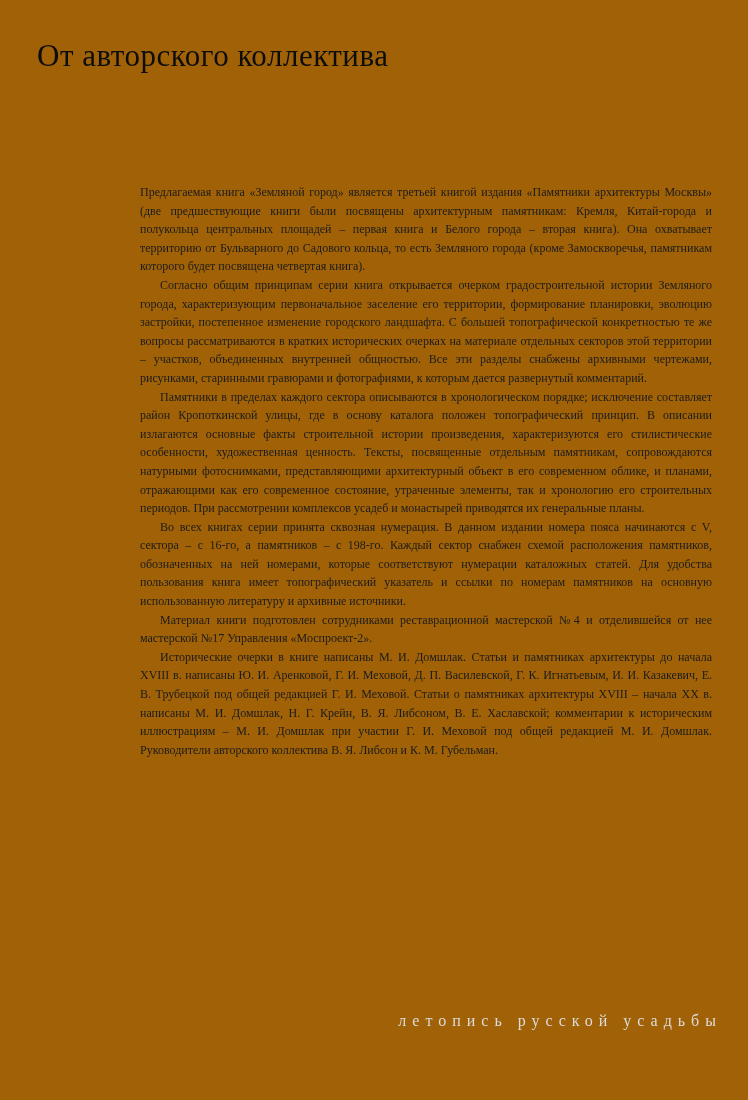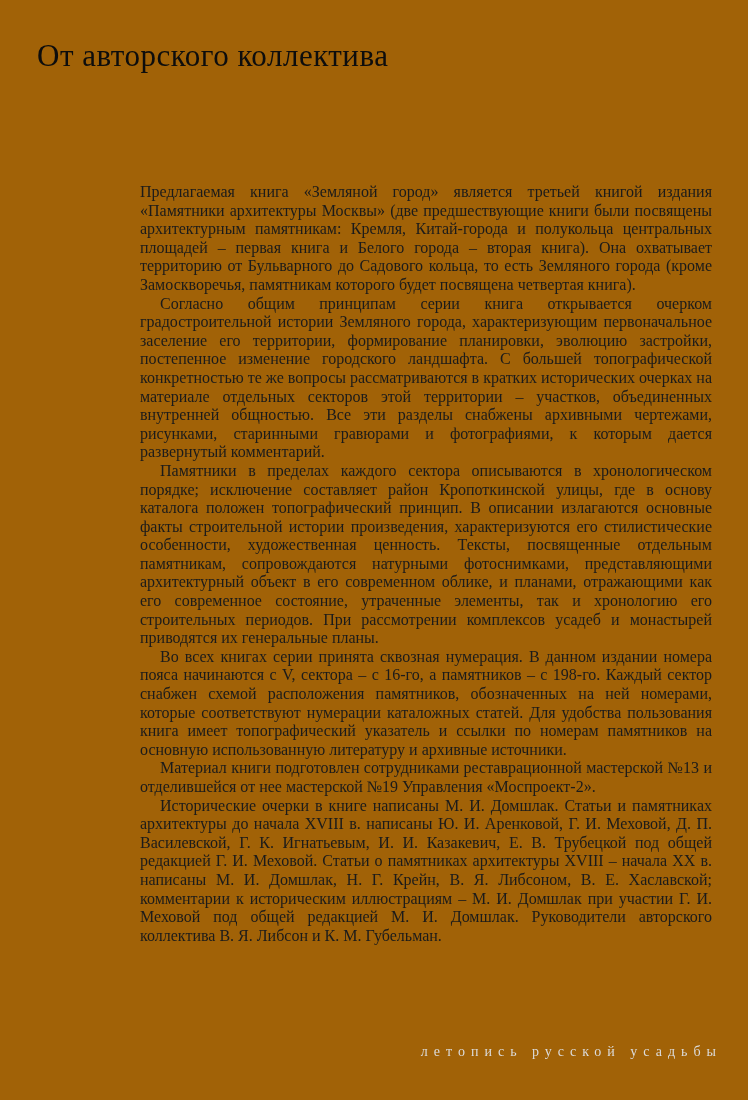--- a/index.html
+++ b/index.html
@@ -30,51 +30,51 @@
   }
   .text-block {
     position: absolute;
     left: 140px;
     top: 183px;
     width: 572px;
   }
   .text-block p {
     margin: 0;
     padding: 0;
-    font-size: 16px;
+    font-size: 12px;
     line-height: 18.6px;
     text-align: justify;
     text-indent: 20px;
     color: #1b1b1b;
   }
   .text-block p.first {
     text-indent: 0;
   }
   .watermark {
     position: absolute;
     right: 26px;
-    top: 1044px;
-    font-size: 14px;
+    top: 1012px;
+    font-size: 16px;
     letter-spacing: 6px;
     color: #dcdcdc;
     white-space: nowrap;
     user-select: none;
   }
 </style>
 </head>
 <body>
 
 <div class="page">
 
   <h1 class="page-title">От авторского коллектива</h1>
 
   <div class="text-block">
     <p class="first">Предлагаемая книга «Земляной город» является третьей книгой издания «Памятники архитектуры Москвы» (две предшествующие книги были посвящены архитектурным памятникам: Кремля, Китай-города и полукольца центральных площадей – первая книга и Белого города – вторая книга). Она охватывает территорию от Бульварного до Садового кольца, то есть Земляного города (кроме Замоскворечья, памятникам которого будет посвящена четвертая книга).</p>
     <p>Согласно общим принципам серии книга открывается очерком градостроительной истории Земляного города, характеризующим первоначальное заселение его территории, формирование планировки, эволюцию застройки, постепенное изменение городского ландшафта. С большей топографической конкретностью те же вопросы рассматриваются в кратких исторических очерках на материале отдельных секторов этой территории – участков, объединенных внутренней общностью. Все эти разделы снабжены архивными чертежами, рисунками, старинными гравюрами и фотографиями, к которым дается развернутый комментарий.</p>
     <p>Памятники в пределах каждого сектора описываются в хронологическом порядке; исключение составляет район Кропоткинской улицы, где в основу каталога положен топографический принцип. В описании излагаются основные факты строительной истории произведения, характеризуются его стилистические особенности, художественная ценность. Тексты, посвященные отдельным памятникам, сопровождаются натурными фотоснимками, представляющими архитектурный объект в его современном облике, и планами, отражающими как его современное состояние, утраченные элементы, так и хронологию его строительных периодов. При рассмотрении комплексов усадеб и монастырей приводятся их генеральные планы.</p>
     <p>Во всех книгах серии принята сквозная нумерация. В данном издании номера пояса начинаются с V, сектора – с 16-го, а памятников – с 198-го. Каждый сектор снабжен схемой расположения памятников, обозначенных на ней номерами, которые соответствуют нумерации каталожных статей. Для удобства пользования книга имеет топографический указатель и ссылки по номерам памятников на основную использованную литературу и архивные источники.</p>
-    <p>Материал книги подготовлен сотрудниками реставрационной мастерской №13 и отделившейся от нее мастерской №19 Управления «Моспроект-2».</p>
+    <p>Материал книги подготовлен сотрудниками реставрационной мастерской №4 и отделившейся от нее мастерской №17 Управления «Моспроект-2».</p>
     <p>Исторические очерки в книге написаны М. И. Домшлак. Статьи и памятниках архитектуры до начала XVIII в. написаны Ю. И. Аренковой, Г. И. Меховой, Д. П. Василевской, Г. К. Игнатьевым, И. И. Казакевич, Е. В. Трубецкой под общей редакцией Г. И. Меховой. Статьи о памятниках архитектуры XVIII – начала XX в. написаны М. И. Домшлак, Н. Г. Крейн, В. Я. Либсоном, В. Е. Хаславской; комментарии к историческим иллюстрациям – М. И. Домшлак при участии Г. И. Меховой под общей редакцией М. И. Домшлак. Руководители авторского коллектива В. Я. Либсон и К. М. Губельман.</p>
   </div>
 
   <div class="watermark">летопись русской усадьбы</div>
 
 </div>
 
 </body></html>

